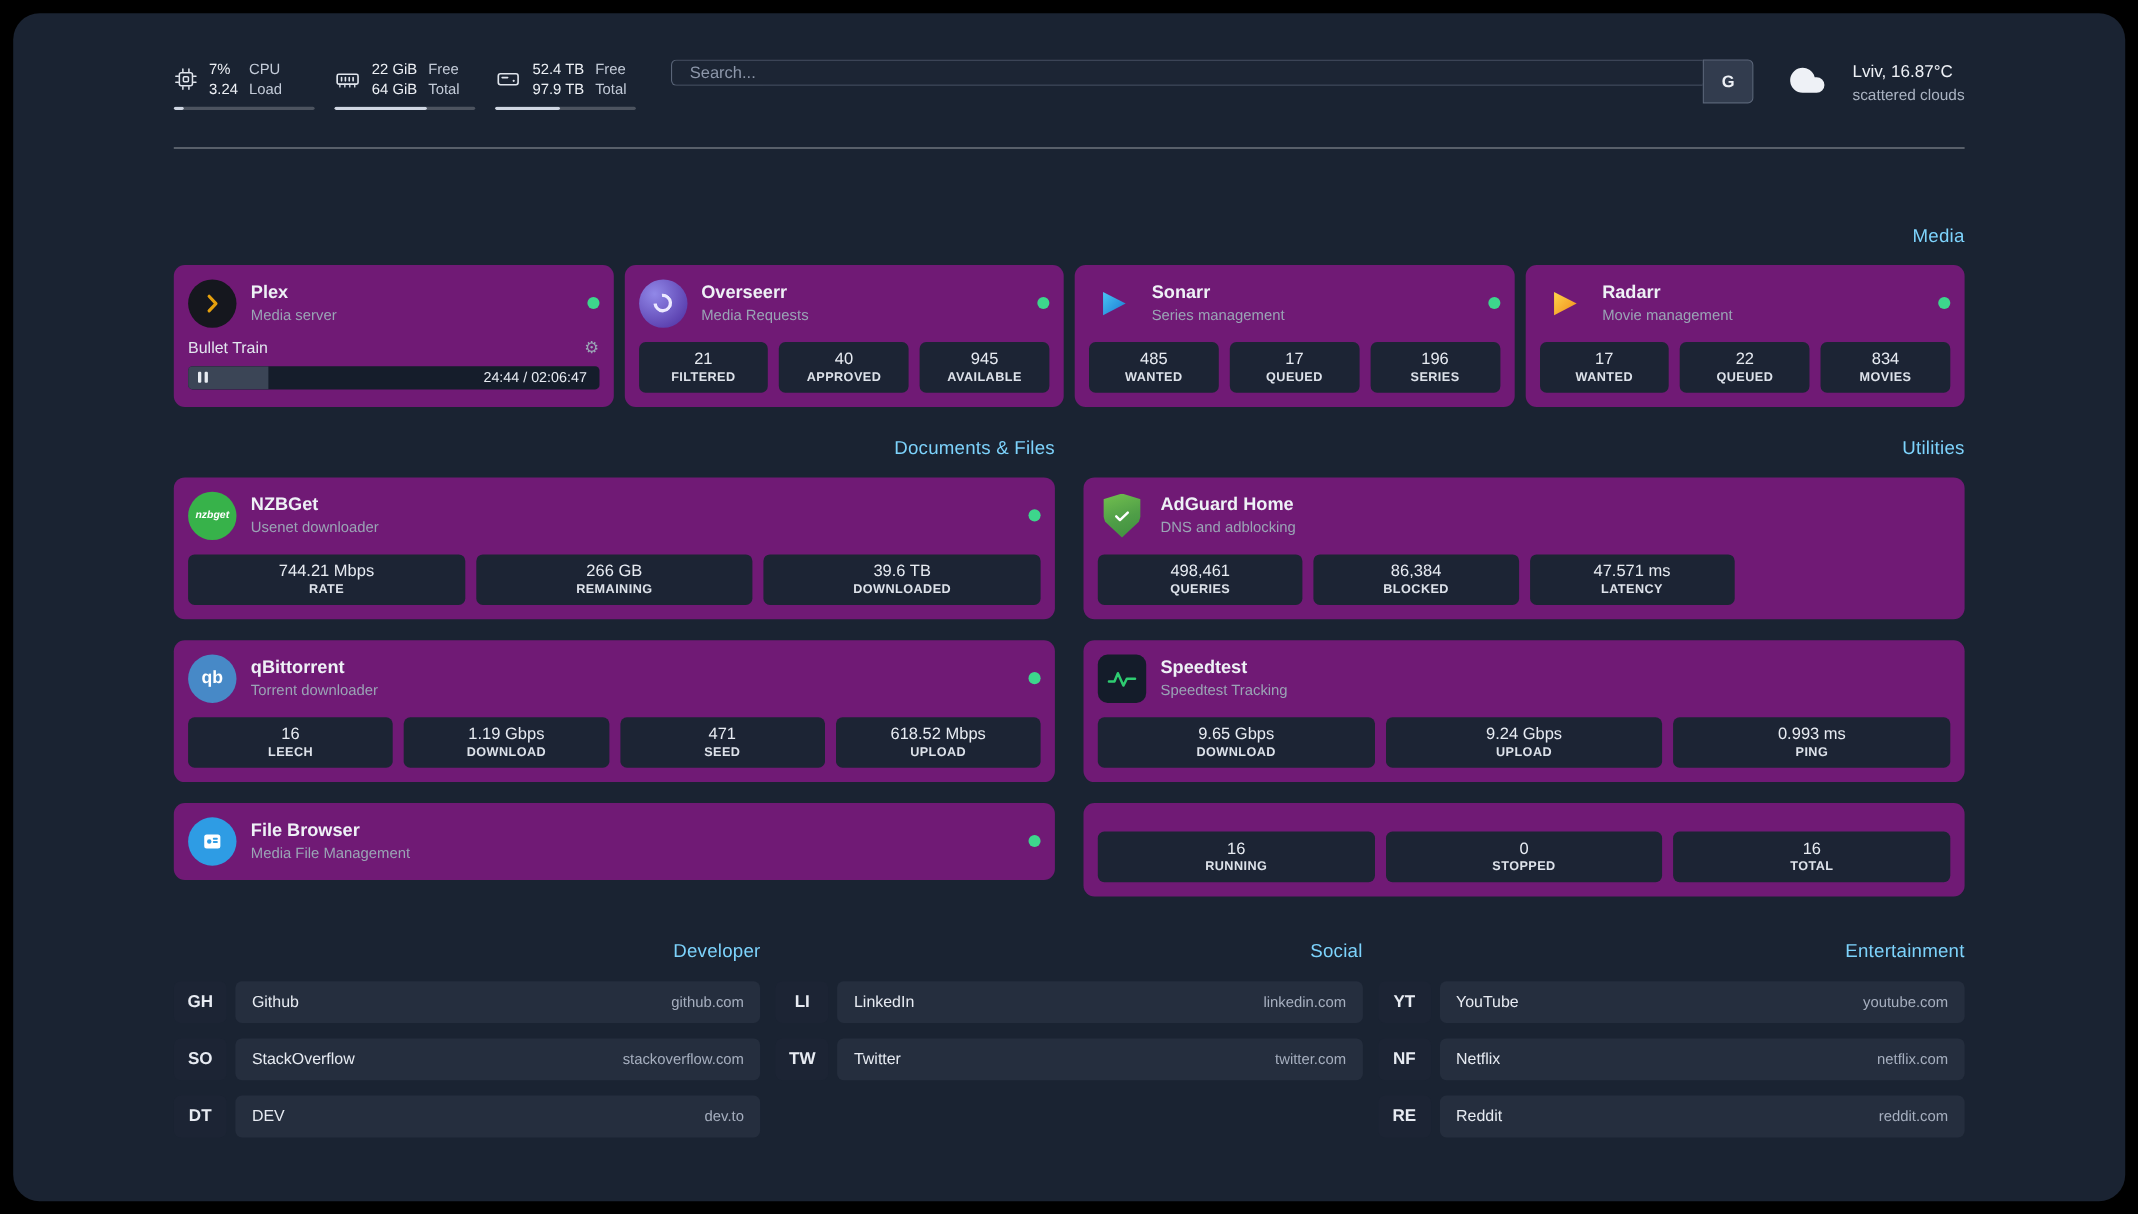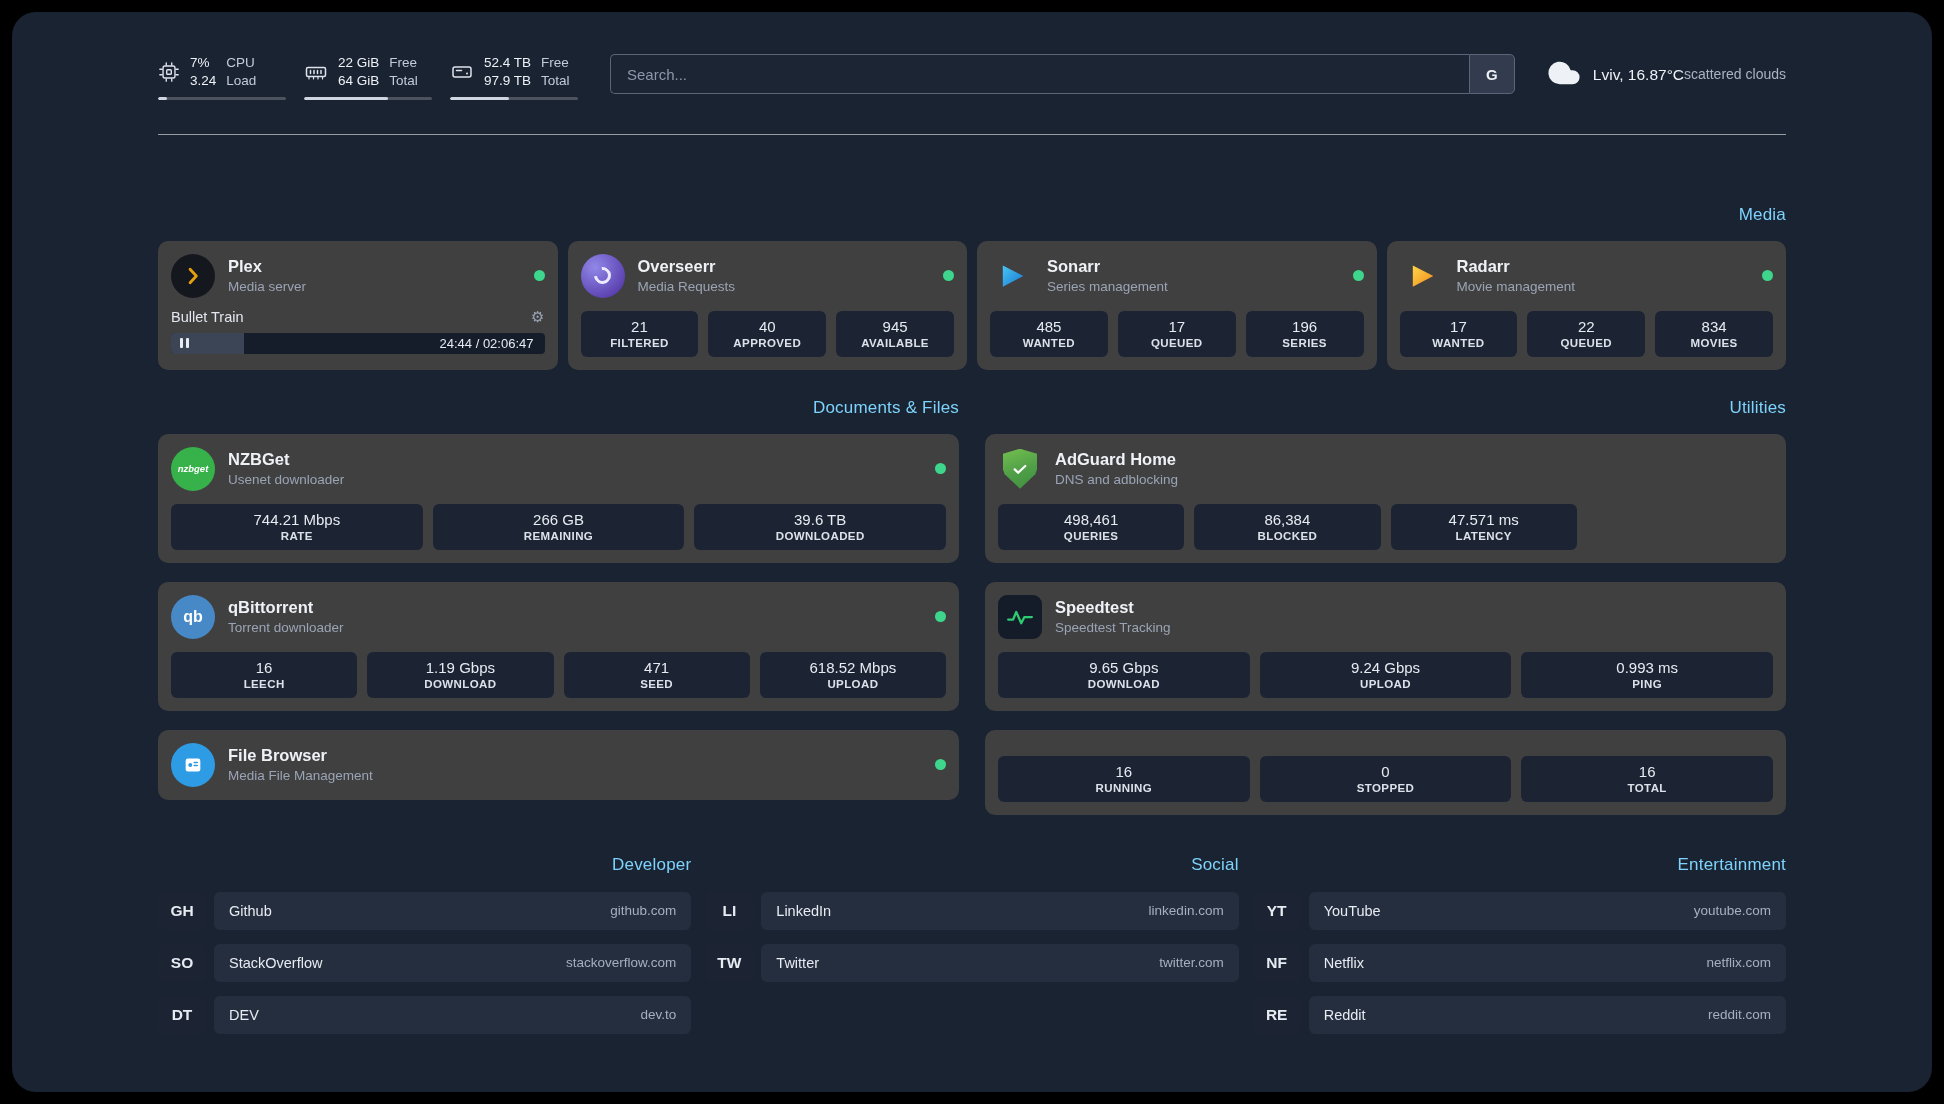--- a/index.html
+++ b/index.html
@@ -20,47 +20,47 @@
   .resource { display:flex; flex-direction:column; min-width:128px; }
   .res-top { display:flex; align-items:center; gap:10px; }
   .res-icon { display:flex; align-items:center; }
   .res-col { display:flex; flex-direction:column; font-size:13.5px; line-height:1.32; color:#eef1f6; }
   .res-col.muted { color:#c3cbd8; }
   .res-bar { width:100%; height:3px; background:rgba(255,255,255,.22); border-radius:2px; margin-top:7px; overflow:hidden; }
   .res-bar i { display:block; height:100%; background:#cfd6e2; border-radius:2px; }
 
   .search { flex:1; display:flex; margin:0 14px; }
   .search input {
-    flex:1; height:40px; background:#1c2534; border:1px solid #5a6578; border-right:none;
+    flex:1; height:24px; background:#1c2534; border:1px solid #5a6578; border-right:none;
     border-radius:5px 0 0 5px; padding:0 16px; color:#e7ebf2; font-size:15px; outline:none;
     font-family:inherit;
   }
   .search input::placeholder { color:#8d97aa; }
   .g-btn {
     width:46px; height:40px; background:#323c4e; border:1px solid #5a6578;
     border-radius:0 5px 5px 0; color:#eef1f6; font-size:15px; font-weight:600; cursor:pointer;
     font-family:inherit;
   }
   .weather { display:flex; align-items:center; gap:12px; padding-top:2px; }
-  .weather-text { display:flex; flex-direction:row; line-height:1.35; }
+  .weather-text { display:flex; flex-direction:column; line-height:1.35;margin-left:12px; }
   .w1 { font-size:15.5px; color:#eef1f6; }
   .w2 { font-size:14px; color:#aab3c2; }
 
   .divider { border:none; border-top:1px solid rgba(255,255,255,.55); margin-top:34px; }
 
   
   h2.sec { font-size:17px; font-weight:500; color:#7dd3fc; letter-spacing:.2px;text-align:right; }
   .media-title { margin-top:70px; margin-bottom:16px; }
   .grid4 { display:grid; grid-template-columns:repeat(4,1fr); gap:10px; }
   .two-col { display:grid; grid-template-columns:1fr 1fr; gap:26px; margin-top:28px; }
   .col { display:flex; flex-direction:column; gap:19px; }
   .col h2.sec { margin-bottom:-3px; }
 
   
-  .card { background:#404040; border-radius:10px; padding:13px; }
+  .card { background:#701a75; border-radius:10px; padding:13px; }
   .card-head { display:flex; align-items:center; gap:13px; cursor:pointer; }
   .app-icon {
     width:44px; height:44px; flex:0 0 44px; display:flex;
     align-items:center; justify-content:center; border-radius:50%;
   }
   .titles { display:flex; flex-direction:column; line-height:1.3; }
   .card-name { font-size:16.5px; font-weight:600; color:#eef1f6; }
   .card-sub  { font-size:13.5px; color:#9aa4b5; margin-top:1px; }
   .dot { width:11px; height:11px; border-radius:50%; margin-left:auto; background:#3dd68c; }
 

